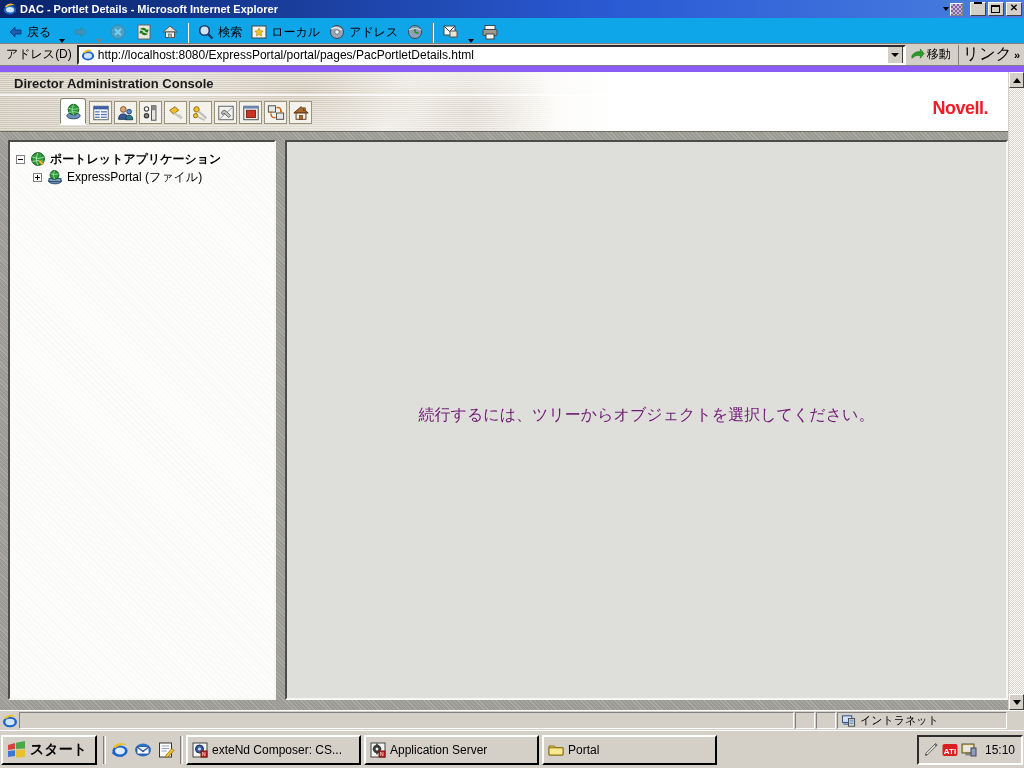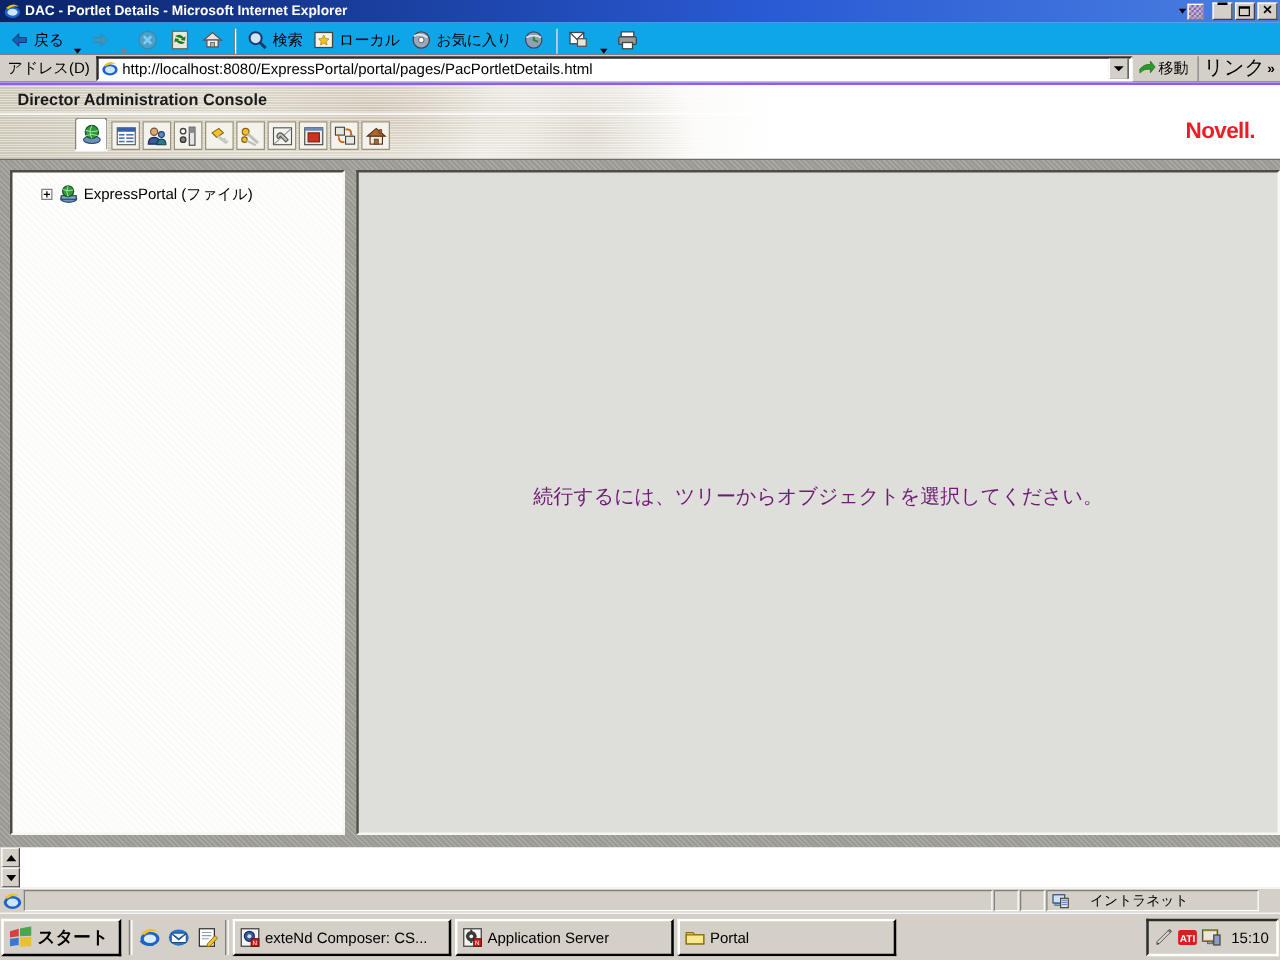--- a/index.html
+++ b/index.html
@@ -141,22 +141,22 @@
   }
   .gobtn { display: flex; align-items: center; padding: 0 4px; cursor: default; }
   .gobtn .lbl { font-size: 12px; margin-left: 2px; }
   .linksbtn { display: flex; align-items: center; padding: 0 2px 0 4px;
               border-left: 1px solid #808080; margin-left: 3px; height: 20px; cursor: default;}
   .linksbtn .lbl { font-size: 16px; text-align: right; }
   .chev { font-size: 11px; margin-left: 2px; font-weight: bold; }
 
   
   .clientarea {
-    flex: 1 1 auto; display: flex; flex-direction: column;
-    border-top: 2px solid #8b5cf6;
+    flex: 1 1 auto; display: flex; flex-direction: row;
+    border-top: 6px solid #8b5cf6;
     background: #fff; position: relative; overflow: hidden;
   }
   .pagewrap { flex: 1 1 auto; display: flex; flex-direction: column; overflow: hidden;
               background: #fff; }
 
   
   .banner {
     flex: 0 0 60px; height: 60px; position: relative; overflow: hidden;
     background:
       radial-gradient(ellipse 180px 70px at 300px 20px, rgba(190,175,155,.55) 0%, rgba(200,190,175,.0) 70%),
@@ -296,21 +296,21 @@
   
   .statusbar {
     height: 20px; flex: 0 0 20px; background: #d4d0c8;
     display: flex; align-items: center; padding: 1px 2px;
     border-top: 1px solid #fff;
   }
   .st-icon { width: 16px; height: 16px; flex: 0 0 16px; margin-right: 1px;}
   .st-pane {
     height: 17px; border: 1px solid; border-color: #808080 #fff #fff #808080;
     display: flex; align-items: center; padding: 0 3px;
-    font-size: 11px; color: #000; margin-right: 1px; gap: 12px;
+    font-size: 11px; color: #000; margin-right: 1px;
   }
   .st-main { flex: 1 1 auto; }
   .st-sm { width: 20px; flex: 0 0 20px; }
   .st-zone { width: 170px; flex: 0 0 170px; }
   .st-zone .zi { width: 15px; height: 15px; margin-right: 4px; flex: 0 0 15px;}
   .st-grip { width: 14px; flex: 0 0 14px; height: 17px; position: relative; }
 
   
   #taskbar {
     position: absolute; left: 0; bottom: 0; width: 1024px; height: 38px;
@@ -441,21 +441,21 @@
         <path d="M9 5 l1.3 2.7 l2.9 .4 l-2.1 2 l.5 2.9 l-2.6 -1.4 l-2.6 1.4 l.5 -2.9 l-2.1 -2 l2.9 -.4 Z" fill="#f0c020" stroke="#a07800" stroke-width=".5"></path>
       </svg>
       <span class="lbl">ローカル</span>
     </div>
     <div class="tbtn">
       <svg width="18" height="18" viewBox="0 0 18 18">
         <circle cx="9" cy="9" r="6.5" fill="#9aa8bb" stroke="#444"></circle>
         <circle cx="9" cy="9" r="2.2" fill="#fff" stroke="#444" stroke-width=".6"></circle>
         <path d="M3 6 q5 -3 11 1" stroke="#e8e8f0" stroke-width="1.4" fill="none"></path>
       </svg>
-      <span class="lbl">お気に入り</span>
+      <span class="lbl">アドレス</span>
     </div>
     <div class="tbtn">
       <svg width="18" height="18" viewBox="0 0 18 18">
         <circle cx="9" cy="9" r="6.5" fill="#8fa0b8" stroke="#3a4a5a"></circle>
         <path d="M9 4.5 L9 9 L12.5 10.5" stroke="#2a8a2a" stroke-width="1.6" fill="none"></path>
         <path d="M3 7 q6 -3 12 0" stroke="#dfe6f0" stroke-width="1.2" fill="none"></path>
       </svg>
     </div>
     <div class="tsep"></div>
     <div class="tbtn">
@@ -593,20 +593,31 @@
               <rect x="4.5" y="10" width="11" height="7" fill="#f0ece0" stroke="#5a3010"></rect>
               <rect x="8.2" y="12.5" width="3.6" height="4.5" fill="#a86830" stroke="#5a3010" stroke-width=".6"></rect>
               <rect x="12.5" y="4.2" width="2.4" height="3" fill="#a86830" stroke="#5a3010" stroke-width=".6"></rect>
             </svg>
           </div>
         </div>
       </div>
 
       <div class="content">
         <div class="treepanel">
+          <div class="tree-node">
+            <span class="expander minus"></span>
+            <span class="tree-icon">
+              <svg width="16" height="16" viewBox="0 0 16 16">
+                <circle cx="8" cy="8" r="6.4" fill="#2f9a3a" stroke="#14541c"></circle>
+                <path d="M2.2 6 q6 2.6 11.6 0.4 M8 1.6 q-3.2 6.4 0 12.8 M2.6 10.4 q5.6 -2 10.8 0" stroke="#b5eebd" stroke-width=".8" fill="none"></path>
+                <path d="M10 9 l3.6 3.6 l-1.6 1.6 l-3.6 -3.6 Z" fill="#f0c030" stroke="#8a6000" stroke-width=".5"></path>
+              </svg>
+            </span>
+            <span class="tree-label bold">ポートレットアプリケーション</span>
+          </div>
           <div class="tree-node child">
             <span class="expander plus"></span>
             <span class="tree-icon">
               <svg width="16" height="16" viewBox="0 0 16 16">
                 <ellipse cx="8" cy="12" rx="6.4" ry="2.8" fill="#6e8fb8" stroke="#2a4a70"></ellipse>
                 <rect x="2" y="9.6" width="12" height="2.8" fill="#8aa8cc" stroke="#2a4a70"></rect>
                 <circle cx="7.5" cy="6" r="4.4" fill="#2f9a3a" stroke="#14541c"></circle>
                 <path d="M3.3 4.6 q4.2 2 8.4 0.3 M7.5 1.7 q-2.4 4.3 0 8.6" stroke="#b5eebd" stroke-width=".7" fill="none"></path>
               </svg>
             </span>

